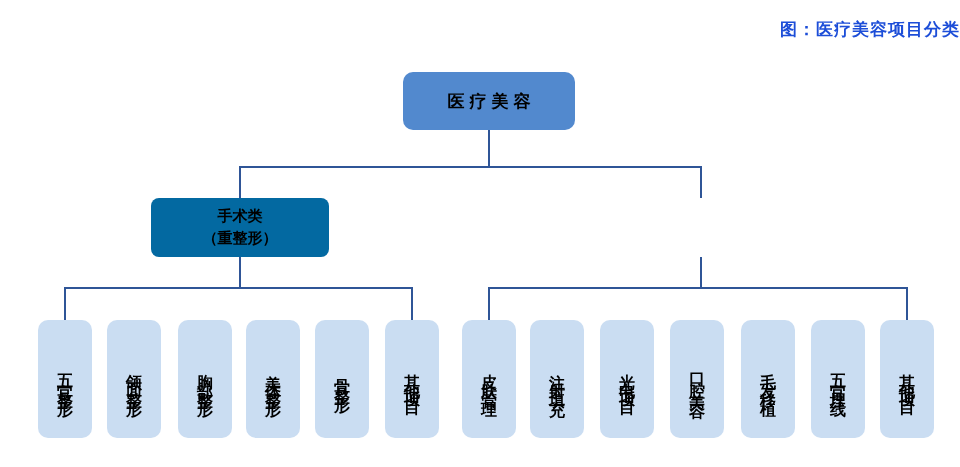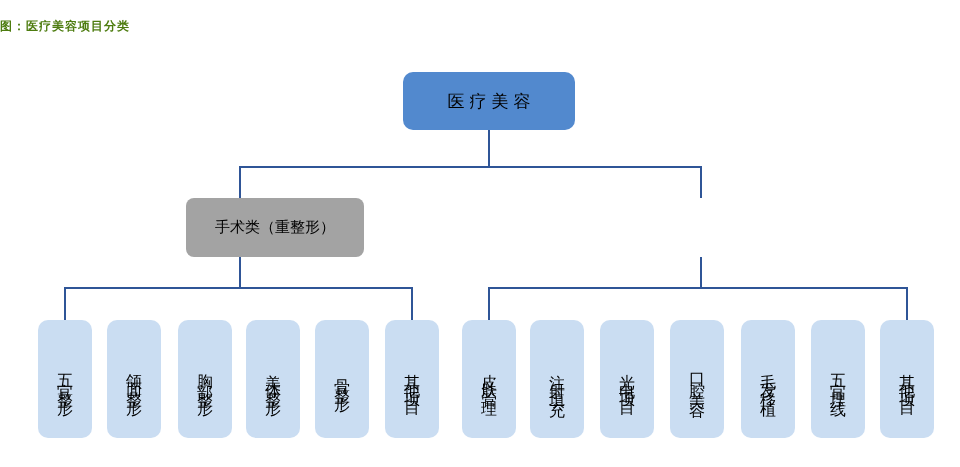--- a/index.html
+++ b/index.html
@@ -13,54 +13,53 @@
     width: 960px;
     height: 467px;
     background: #ffffff;
     overflow: hidden;
   }
   .fig-title {
     position: absolute;
     top: 18px;
     left: 0;
     width: 960px;
-    text-align: left;
-    font-size: 12px;
+    text-align: right;
+    font-size: 17px;
     font-weight: bold;
-    color: #4d7c0f;
+    color: #1d4ed8;
     font-family: "DejaVu Sans", sans-serif;
     letter-spacing: 1px;
   }
   .node {
     position: absolute;
     box-sizing: border-box;
     display: flex;
     align-items: center;
     justify-content: center;
     color: #000000;
-    font-weight: normal;
+    font-weight: bold;
     font-family: "DejaVu Serif", serif;
   }
   .root-node {
     left: 403px; top: 72px;
     width: 172px; height: 58px;
     background: #5289CE;
     border-radius: 10px;
     font-size: 17px;
     letter-spacing: 5px;
   }
   .root-node .lbl { text-indent: 5px; }
   .branch-node {
     width: 178px; height: 59px;
-    background: #a3a3a3;
+    background: #0369a1;
     border-radius: 8px;
     font-size: 15px;
-    flex-direction: row;
+    flex-direction: column;
     line-height: 1.45;
-    margin-left: 35px;
   }
   .branch-left  { left: 151px; top: 198px; }
   .branch-right { left: 613px; top: 198px; }
   .leaf-node {
     top: 320px;
     width: 54px; height: 118px;
     background: #CADDF2;
     border-radius: 10px;
     font-size: 16px;
   }

